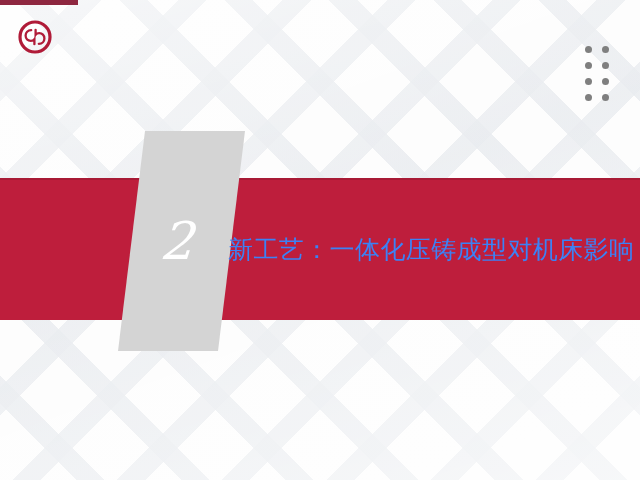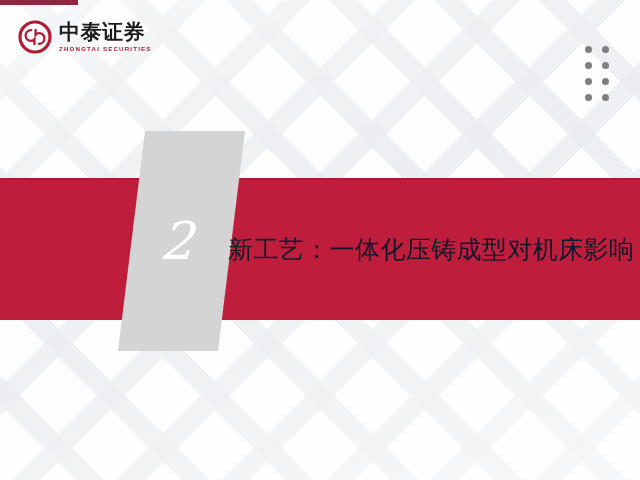--- a/index.html
+++ b/index.html
@@ -162,21 +162,21 @@
 
   
   .slide-title {
     position: absolute;
     left: 228px;
     top: 178px;
     width: 412px;
     height: 142px;
     display: flex;
     align-items: center;
-    color: #0f172a;
+    color: #3b82f6;
     font-family: "DejaVu Sans", "Liberation Sans", sans-serif;
     font-size: 25px;
     font-weight: 500;
     letter-spacing: 0.4px;
     white-space: nowrap;
   }
 </style>
 </head>
 <body>
 
@@ -188,24 +188,20 @@
   <div class="top-accent"></div>
 
   <div class="logo">
     <span class="logo-mark">
       <svg width="34" height="34" viewBox="0 0 34 34" xmlns="http://www.w3.org/2000/svg">
         <circle cx="17" cy="17" r="15" fill="none" stroke="#b01b38" stroke-width="3.2"></circle>
         <path d="M13.2 10.2 c-3.4 0 -5.6 2.4 -5.6 5.4 c0 3.0 2.2 5.2 5.2 5.2 c1.6 0 2.8 -0.6 3.6 -1.6 l0 5.0" fill="none" stroke="#b01b38" stroke-width="2.3" stroke-linecap="round"></path>
         <path d="M20.8 23.8 c3.4 0 5.6 -2.4 5.6 -5.4 c0 -3.0 -2.2 -5.2 -5.2 -5.2 c-1.6 0 -2.8 0.6 -3.6 1.6 l0 -5.0" fill="none" stroke="#b01b38" stroke-width="2.3" stroke-linecap="round"></path>
       </svg>
     </span>
-    <span class="logo-text">
-      <span class="logo-cn">中泰证券</span>
-      <span class="logo-en">ZHONGTAI SECURITIES</span>
-    </span>
   </div>
 
   <div class="dot-grid">
     <span class="dot"></span>
     <span class="dot"></span>
     <span class="dot"></span>
     <span class="dot"></span>
     <span class="dot"></span>
     <span class="dot"></span>
     <span class="dot"></span>

